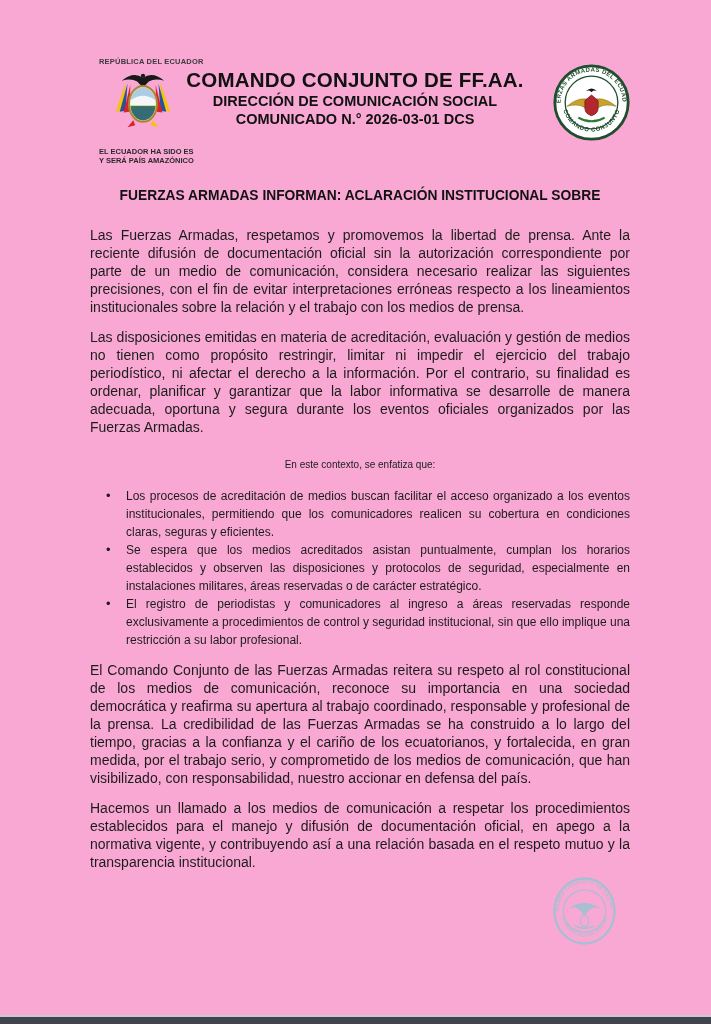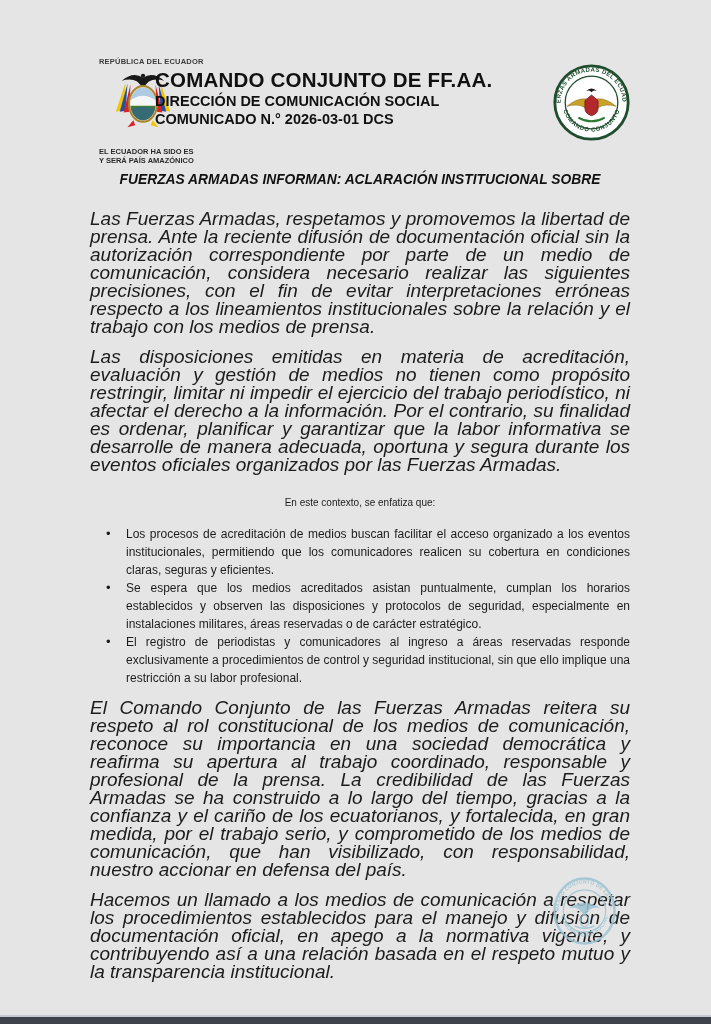--- a/index.html
+++ b/index.html
@@ -2,54 +2,54 @@
 <html><head>
 <meta charset="utf-8">
 <style>
   * { box-sizing: border-box; }
   html, body { margin: 0; padding: 0; background: #ffffff; }
   .page {
     position: relative;
     width: 711px;
     height: 1024px;
     margin: 0 auto;
-    background: #e5e5e5;
+    background: #f9a8d4;
     font-family: "Liberation Sans", sans-serif;
     color: #1c1c1c;
     overflow: hidden;
   }
   
   .header { position: relative; height: 158px; }
   .left-emblem-block {
     position: absolute; left: 99px; top: 57px; width: 88px;
     text-align: center;
   }
   .coat-caption-top {
     font-size: 7.5px; letter-spacing: 0.2px; color: #3a3a3a;
     white-space: nowrap; margin-bottom: 3px; font-weight: 600;
   }
   .coat-caption-bottom {
     font-size: 7.5px; font-weight: 700; color: #2a2a2a; line-height: 9px;
     margin-top: 12px; white-space: nowrap;
   }
   .center-block {
-    position: absolute; left: 155px; top: 68px; width: 400px; 
+    position: absolute; left: 155px; top: 68px; width: 400px; text-align: center;
   }
   .hdr-line1 { font-size: 20.5px; font-weight: 700; letter-spacing: 0.2px; line-height: 24px; color: #111; }
   .hdr-line2 { font-size: 14.5px; font-weight: 700; line-height: 18px; color: #111; }
   .hdr-line3 { font-size: 14.5px; font-weight: 700; line-height: 18px; color: #111; }
   .right-seal { position: absolute; left: 552px; top: 63px; width: 79px; height: 79px; }
 
   
   .doc-body { padding: 0 81px 0 90px; }
-  .doc-title { margin-top: 12px; text-align: center; font-style: italic; }
+  .doc-title { margin-top: 28px; text-align: center; }
   .doc-title div { font-size: 13.8px; font-weight: 700; line-height: 20px; color: #111; }
   p.para {
-    margin: 12px 0 0 0; font-size: 19px; line-height: 18px;
-    text-align: justify; color: #1c1c1c; font-style: italic;
+    margin: 12px 0 0 0; font-size: 14px; line-height: 18px;
+    text-align: justify; color: #1c1c1c;
   }
   p.para.first { margin-top: 20px; }
   p.intro { margin: 20px 0 0 0; font-size: 10px; line-height: 18px; text-align: center; }
   ul.bullets { list-style: none; margin: 13px 0 0 0; padding: 0 0 0 16px; }
   ul.bullets li {
     position: relative; padding-left: 20px; font-size: 12px; line-height: 18px;
     text-align: justify; color: #1c1c1c;
   }
   ul.bullets li::before {
     content: "\2022"; position: absolute; left: 0; top: 0; font-size: 13px;

